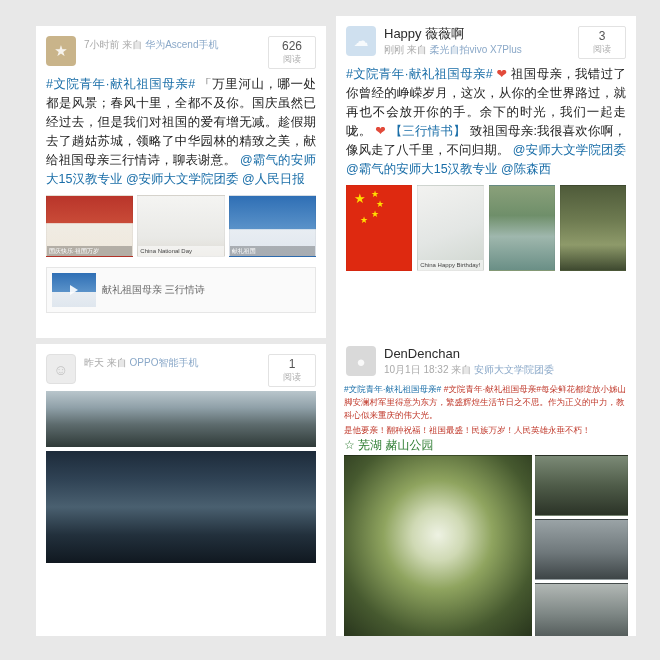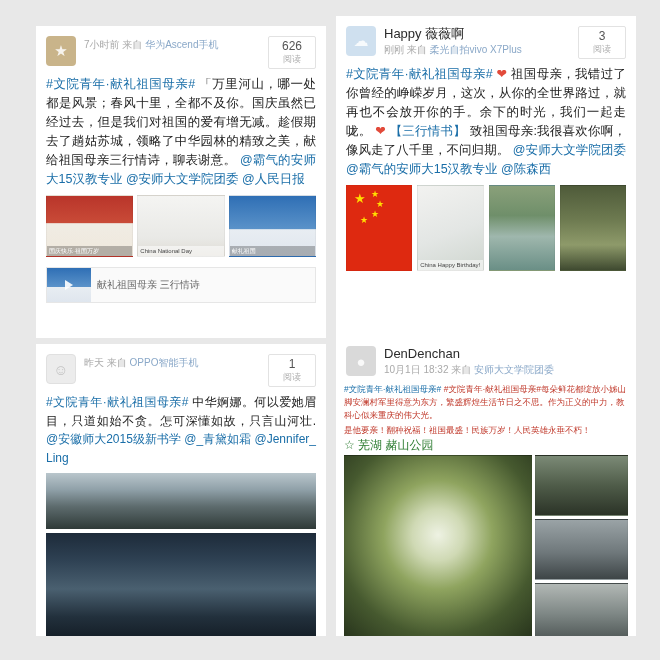--- a/index.html
+++ b/index.html
@@ -110,21 +110,21 @@
   .t-chrys{background:radial-gradient(circle at 50% 42%,#eef2e3 0%,#cfd9b4 18%,#8fa45f 38%,#46592f 70%,#24301a 100%);}
   .t-stone{background:linear-gradient(180deg,#7b8a76 0%,#4f5c49 50%,#2b3327 100%);}
   .t-grey1{background:linear-gradient(180deg,#9aa3a6 0%,#6f787b 55%,#3e4547 100%);}
   .t-grey2{background:linear-gradient(180deg,#b2b8b5 0%,#7e8785 50%,#474f4e 100%);}
 
   .big-img{margin:0 10px 8px 10px;position:relative;overflow:hidden;}
 
   
   .vcard{
     margin:2px 10px 8px 10px;border:1px solid #e6e6e6;background:#fafafa;
-    display:flex;align-items:center;gap:6px;
+    display:flex;align-items:center;padding:5px;gap:6px;
   }
   .vthumb{width:44px;height:34px;flex:0 0 auto;position:relative;}
   .play{
     position:absolute;left:50%;top:50%;transform:translate(-50%,-50%);
     width:0;height:0;border-left:8px solid rgba(255,255,255,.9);
     border-top:5px solid transparent;border-bottom:5px solid transparent;
   }
   .vtext{font-size:10px;color:#666;line-height:14px;overflow:hidden;}
   .redtext{
     font-size:8.5px;line-height:13px;color:#c0392b;padding:4px 0 2px 0;
@@ -243,27 +243,20 @@
             <span>来自</span>
             <span class="src">OPPO智能手机</span>
           </div>
         </div>
         <div class="read-box">
           <div class="num">1</div>
           <div class="lbl">阅读</div>
         </div>
       </div>
 
-      <div class="post-body small">
-        <span class="tag">#文院青年·献礼祖国母亲#</span>
-        <span>中华婀娜。何以爱她眉目，只道如始不贪。怎可深懂如故，只言山河壮.</span>
-        <span class="at">@安徽师大2015级新书学</span>
-        <span class="at">@_青黛如霜</span>
-        <span class="at">@Jennifer_Ling</span>
-      </div>
 
       <div class="big-img t-mountain" style="height:56px"></div>
       <div class="big-img t-wall" style="height:112px;margin-top:-4px"></div>
 
     </div>
 
     <div class="card" id="card-br">
       <div class="post-head" style="padding-bottom:2px">
         <div class="avatar a4">
             <span class="glyph">●</span>

